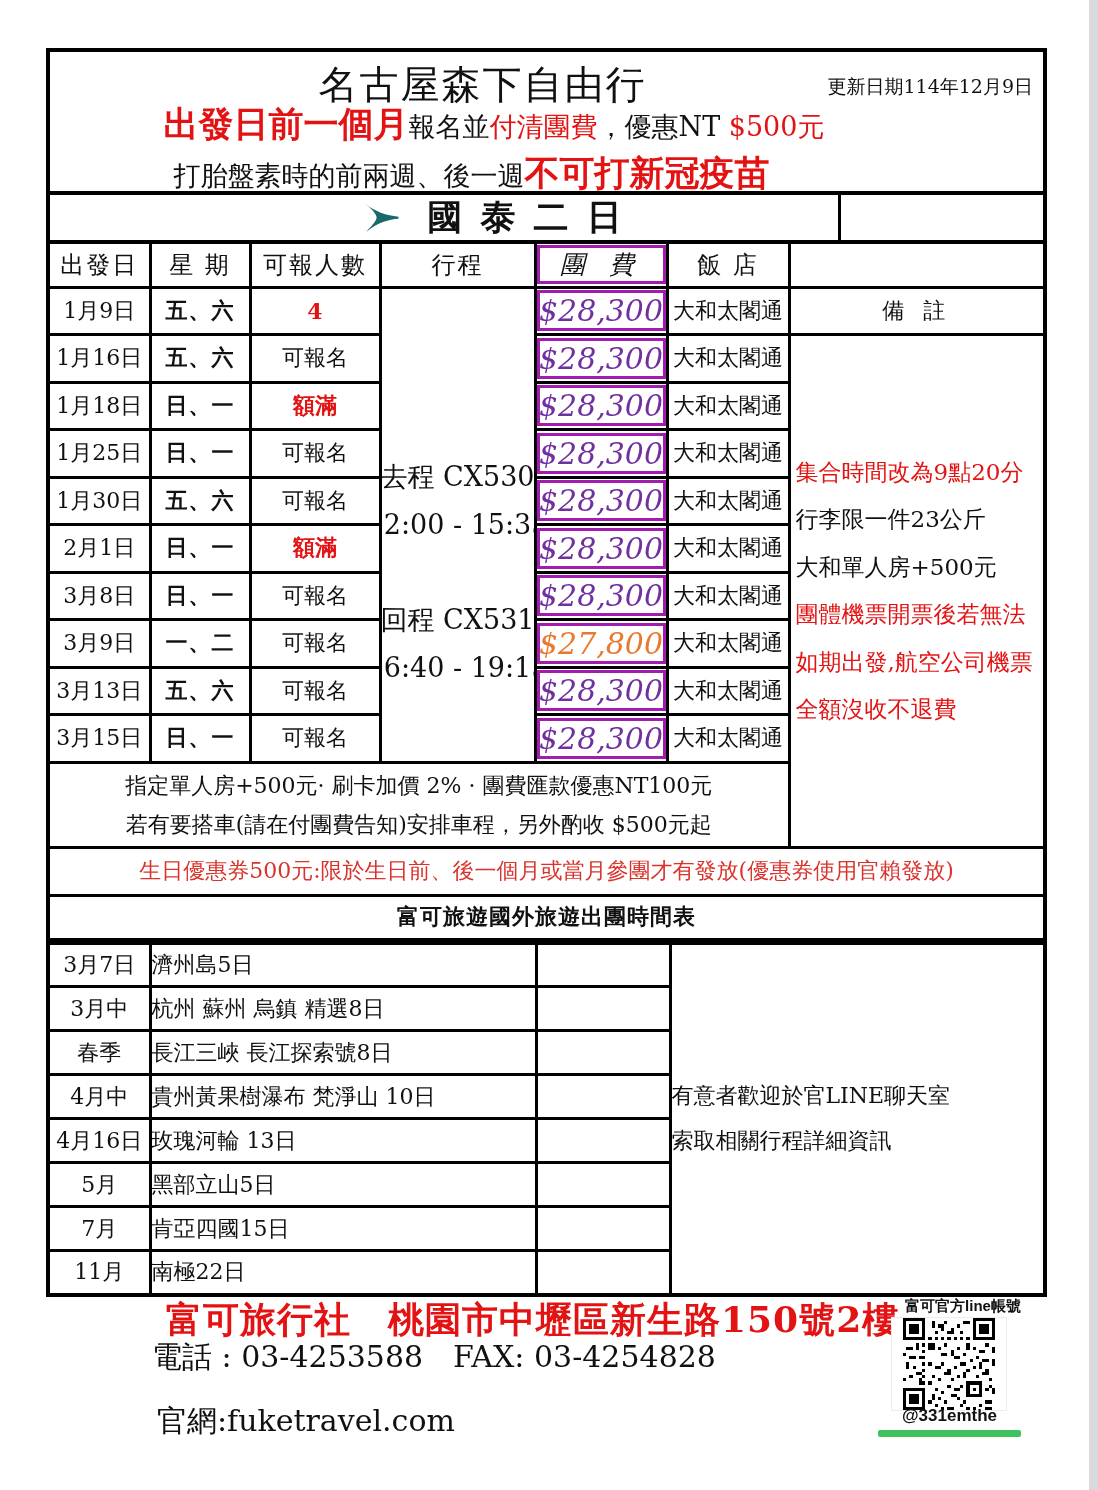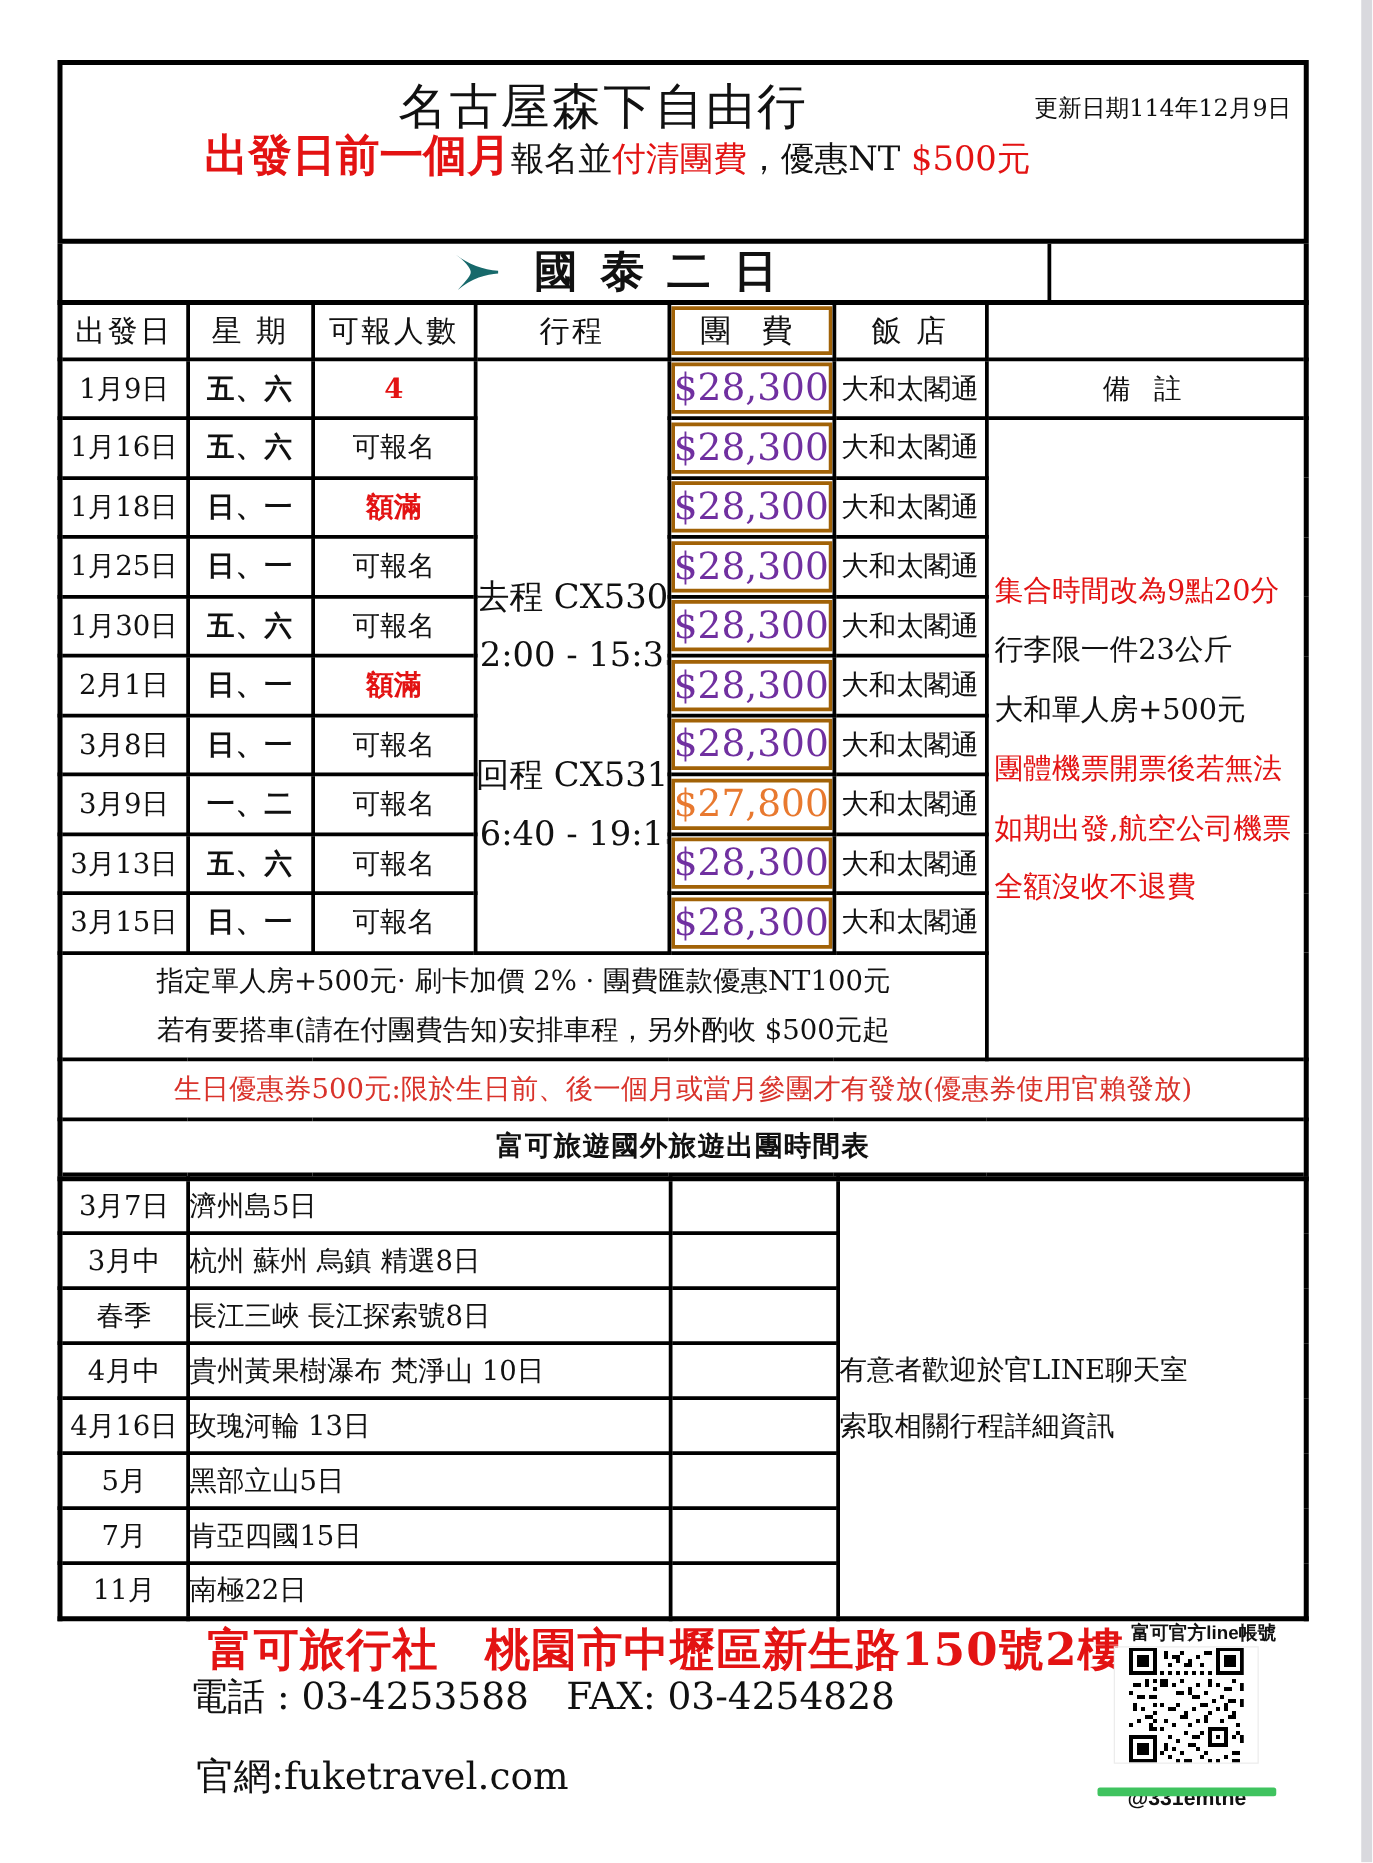--- a/index.html
+++ b/index.html
@@ -39,22 +39,22 @@
                  font-size:22px;overflow:hidden;}
   tr.hr{height:45px;} tr.r{height:47.5px;}
   td.hdr{font-size:24px;letter-spacing:2px;}
   .date-cell{font-size:21px;}
   .wk-cell{font-size:23px;font-weight:600;letter-spacing:1px;}
   .cap-cell{font-size:23px;}
   .cap-num{color:var(--red);font-size:25px;font-weight:600;}
   .cap-full{color:var(--red);font-size:22px;font-weight:700;}
   .hotel-cell{font-size:20px;}
   .price-cell{border:none;padding:3px 4px;}
-  .price-box{box-sizing:border-box;border:3px solid #a16207;height:41px;display:flex;align-items:center;
-             justify-content:center;font-size:30px;color:var(--purple);}
+  .price-box{box-sizing:border-box;border:3px solid #a21caf;height:41px;display:flex;align-items:center;
+             justify-content:center;font-size:30px;color:var(--purple);font-style:italic;}
   .price-box.orange{color:var(--orange);}
   .price-box.hdrbox{height:39px;color:var(--ink);font-size:25px;letter-spacing:8px;}
   .itin-cell{vertical-align:top;}
   .slot{height:47.5px;display:flex;align-items:center;justify-content:center;font-size:27px;white-space:nowrap;}
   .notes-hdr{font-size:26px;letter-spacing:6px;}
   .notes-cell{vertical-align:top;text-align:left;}
   .note-slot{height:47.5px;display:flex;align-items:center;padding-left:5px;font-size:23px;white-space:nowrap;}
   .note-red{color:var(--red);}
   tr.fn{height:85px;}
   .footnote-cell{text-align:left;padding:3px 0 0 17px;font-size:26px;line-height:39px;white-space:nowrap;}
@@ -77,34 +77,37 @@
   .contact{position:absolute;font-size:30px;white-space:nowrap;}
   .contact.c1{left:152px;top:1337px;}
   .contact.c2{left:157px;top:1376px;margin-top:25px;}
   .contact.c3{left:157px;top:1413px;}
   .line-label{position:absolute;left:886px;top:1297px;width:154px;text-align:center;font-size:15px;
               font-weight:700;font-family:"Liberation Sans",sans-serif;}
   .qr-wrap{position:absolute;left:892px;top:1318px;width:114px;height:92px;background:#fff;
            outline:1px solid #ececec;padding:0;}
   .qr-wrap svg{width:92px;height:92px;display:block;margin:0 auto;}
   .line-id{position:absolute;left:878px;top:1406px;width:143px;text-align:center;font-size:17px;
-           font-weight:700;font-family:"Liberation Sans",sans-serif;margin-top:23px;}
+           font-weight:700;font-family:"Liberation Sans",sans-serif;}
   .green-bar{position:absolute;left:878px;top:1430px;width:143px;height:7px;background:var(--green);border-radius:2px;}
 </style>
 </head>
 <body>
 
 <div class="page">
   <div class="doc">
 
     <div class="title-block">
       <div class="doc-title">名古屋森下自由行</div>
       <div class="update-date">更新日期114年12月9日</div>
       <div class="promo promo1">
         <span class="run-red-big">出發日前一個月</span><span class="run-blk">報名並</span><span class="run-red">付清團費</span><span class="run-blk">，優惠NT </span><span class="run-red">$500元</span>
+      </div>
+      <div class="promo promo2">
+        <span class="run-blk">打胎盤素時的前兩週、後一週</span><span class="run-red-big">不可打新冠疫苗</span>
       </div>
     </div>
 
     <div class="band">
       <div class="band-left">
         <svg class="cathay-logo" viewBox="0 0 50 40">
           <path fill="#17696b" d="M5 3 C 17 12, 31 17.5, 45 18.4 L 45 21 C 34 21.6, 20 25.5, 7 36.5 C 15.5 27, 19.5 22.5, 19.2 19.2 C 18.9 15.5, 13.5 9, 5 3 Z"></path>
         </svg>
         <span class="band-label">國 泰 二 日</span>
       </div>

